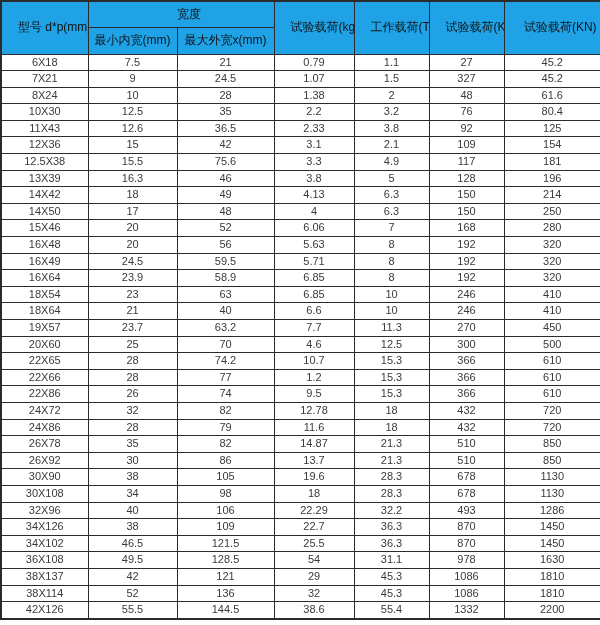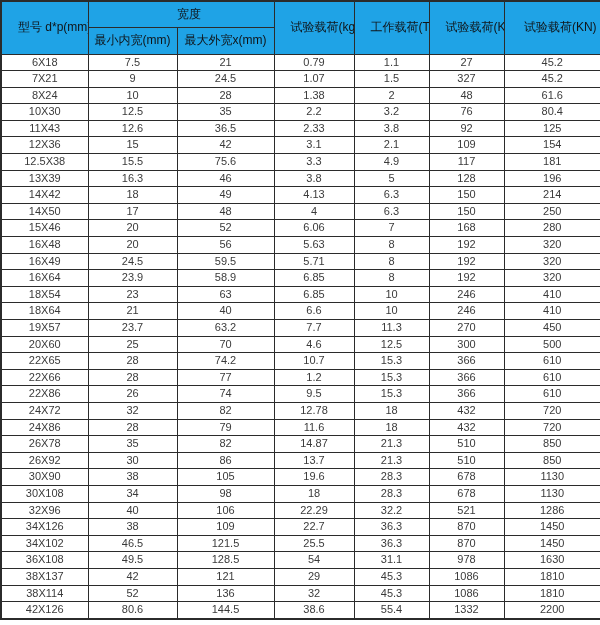--- a/index.html
+++ b/index.html
@@ -327,21 +327,21 @@
         <td>28.3</td>
         <td>678</td>
         <td>1130</td>
       </tr>
       <tr>
         <td>32X96</td>
         <td>40</td>
         <td>106</td>
         <td>22.29</td>
         <td>32.2</td>
-        <td>521</td>
+        <td>493</td>
         <td>1286</td>
       </tr>
       <tr>
         <td>34X126</td>
         <td>38</td>
         <td>109</td>
         <td>22.7</td>
         <td>36.3</td>
         <td>870</td>
         <td>1450</td>
@@ -377,21 +377,21 @@
         <td>38X114</td>
         <td>52</td>
         <td>136</td>
         <td>32</td>
         <td>45.3</td>
         <td>1086</td>
         <td>1810</td>
       </tr>
       <tr>
         <td>42X126</td>
-        <td>80.6</td>
+        <td>55.5</td>
         <td>144.5</td>
         <td>38.6</td>
         <td>55.4</td>
         <td>1332</td>
         <td>2200</td>
       </tr>
     </tbody>
 </table>
 
 </body></html>

